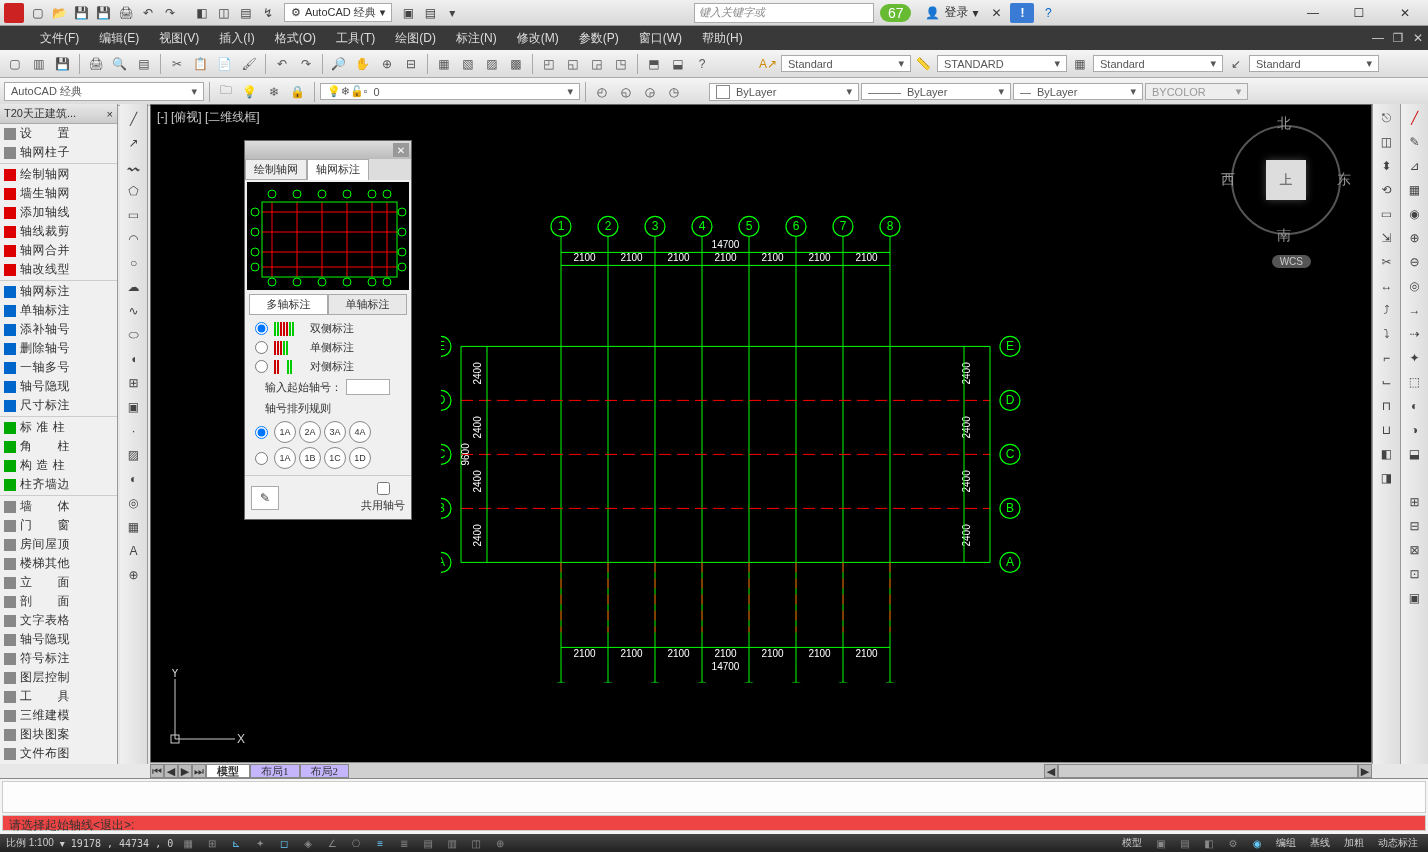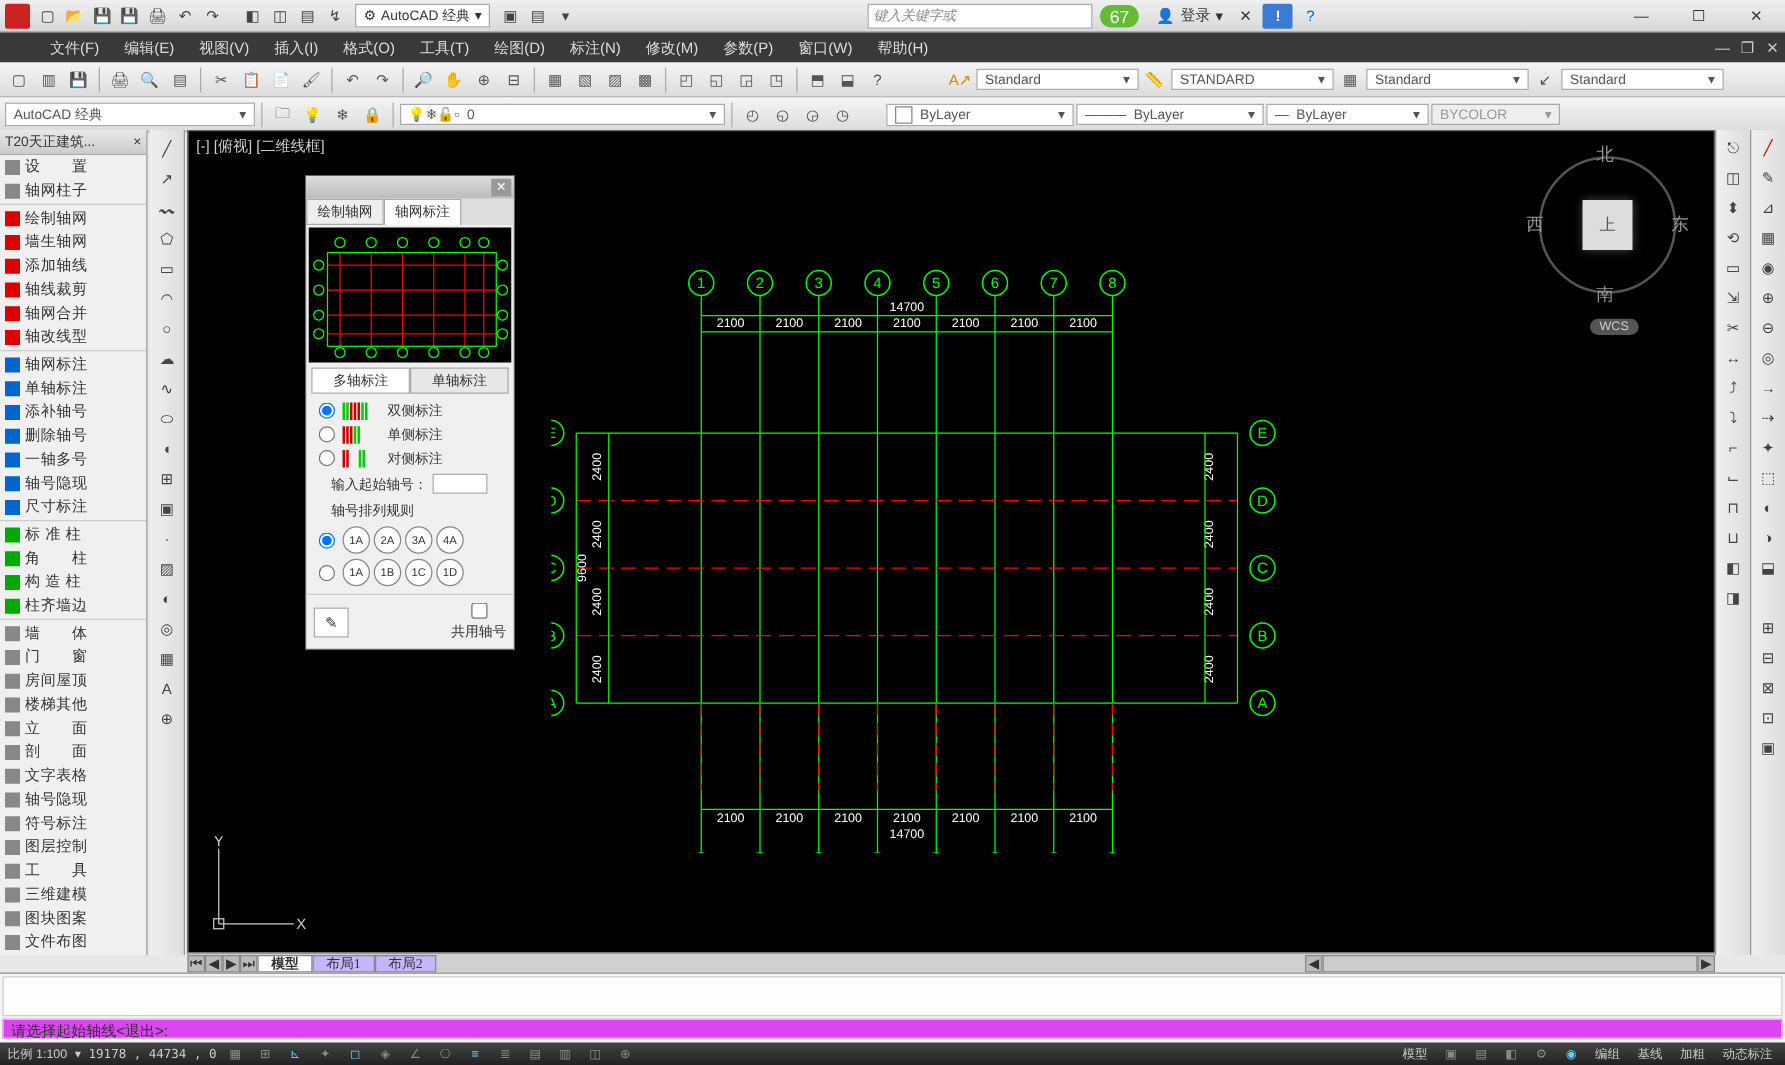--- a/index.html
+++ b/index.html
@@ -72,21 +72,21 @@
 .model-tabs { position:absolute; left:150px; right:56px; bottom:74px; height:16px; background:#d0d0d0; display:flex; align-items:center; font-size:11px; border-top:1px solid #888;}
 .model-tabs .arrow{ width:14px;text-align:center;cursor:pointer;background:#bbb; border:1px solid #888; height:14px; line-height:12px;}
 .model-tabs .tab { padding:0 10px; background:#fff; border:1px solid #888; cursor:pointer; height:14px; line-height:13px;}
 .model-tabs .tab.active{ background:#fff; font-weight:bold;}
 .model-tabs .tab.inactive{ background:#c4b5fd;font-family:Liberation Serif, serif;}
 .model-tabs .hscroll { margin-left:auto; display:flex;}
 
 
 .cmd-area { position:absolute; left:0; right:0; bottom:18px; height:56px; background:#f4f4f4; border-top:1px solid #888; font-family:SimSun; font-size:12px;}
 .cmd-area .history { height:32px; padding:2px 6px; color:#333; overflow:hidden; background:#fdfdfd; border:1px solid #ccc; margin:2px; line-height:14px;}
-.cmd-area .prompt { padding:2px 6px; background:#d946ef; border:1px solid #ccc; margin:0 2px; height:16px; line-height:14px;}
+.cmd-area .prompt { padding:2px 6px; background:#ef4444; border:1px solid #ccc; margin:0 2px; height:16px; line-height:14px;}
 
 
 .status-bar { position:absolute; left:0; right:0; bottom:0; height:18px; background:linear-gradient(#444,#222); color:#ccc; display:flex; align-items:center; font-size:10px; gap:6px; padding:0 6px;}
 .status-bar .coord{ color:#ccc; font-family:Consolas,monospace;}
 .status-bar .sbtn{ width:18px;height:16px;display:flex;align-items:center;justify-content:center;cursor:pointer; color:#888;}
 .status-bar .sbtn.on{ color:#6cf;}
 .status-bar .sp{ margin-left:auto;}
 .status-bar .txt{ color:#ccc; padding:0 4px; cursor:pointer;}
 
 

